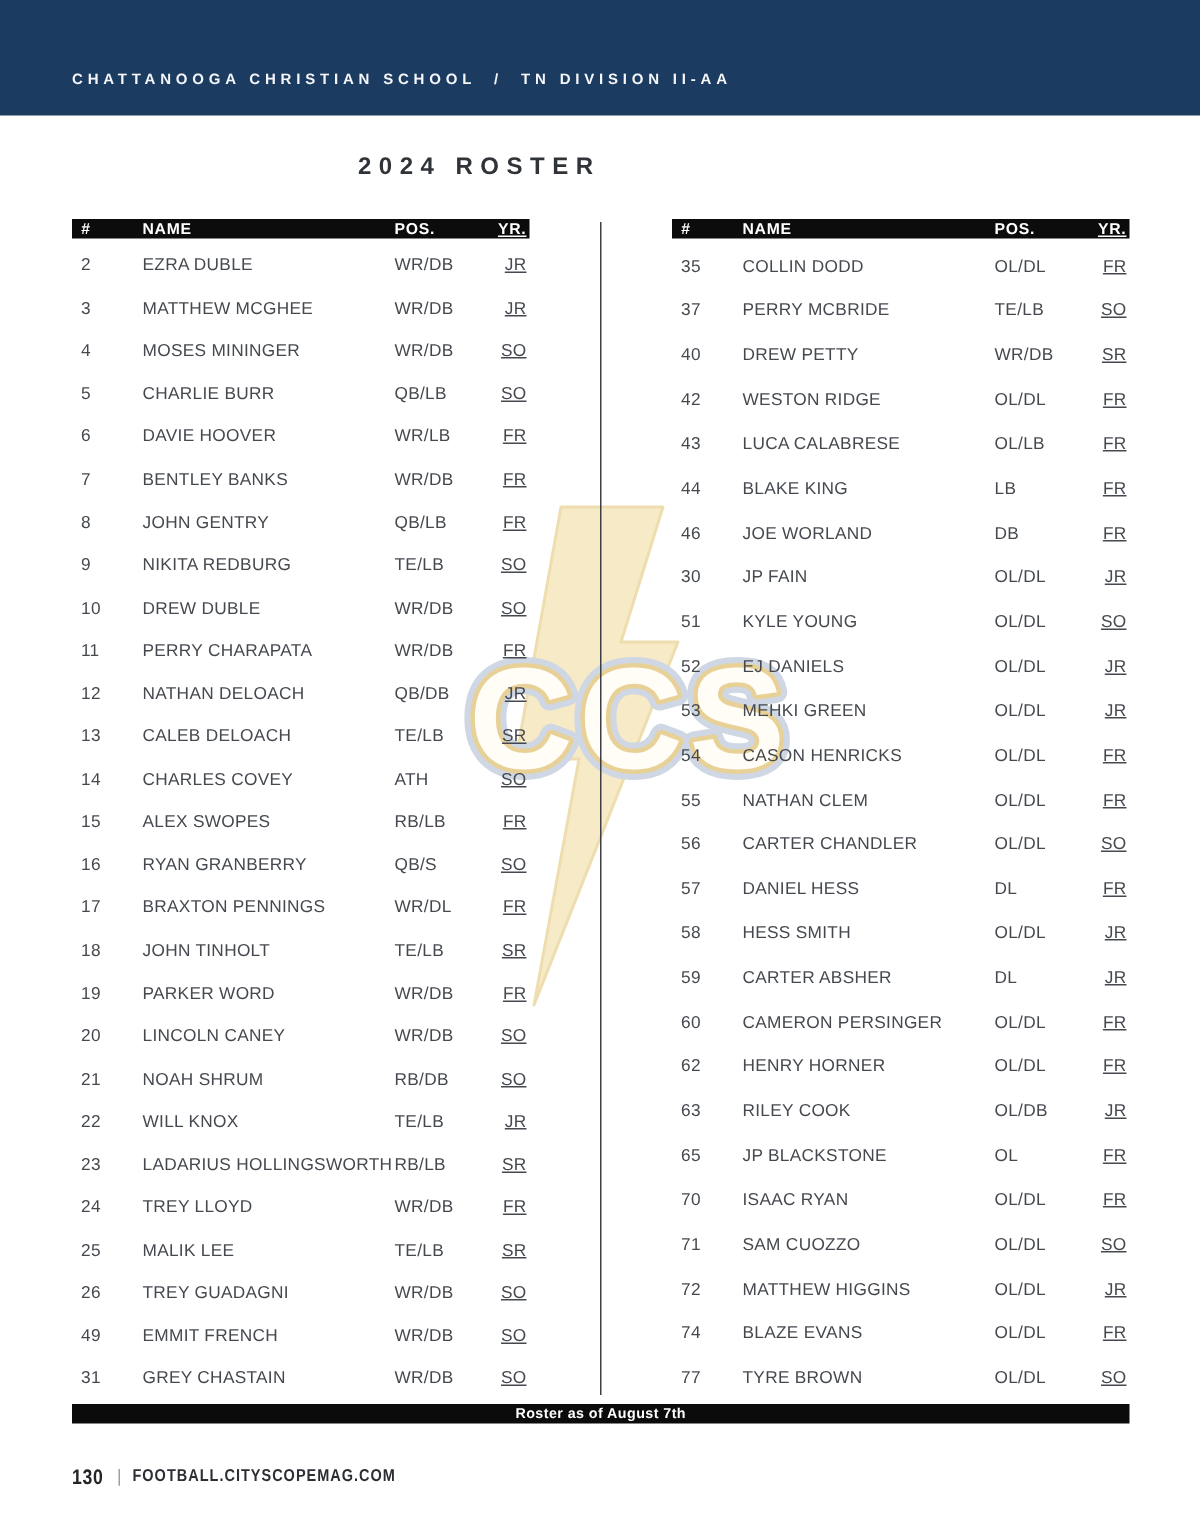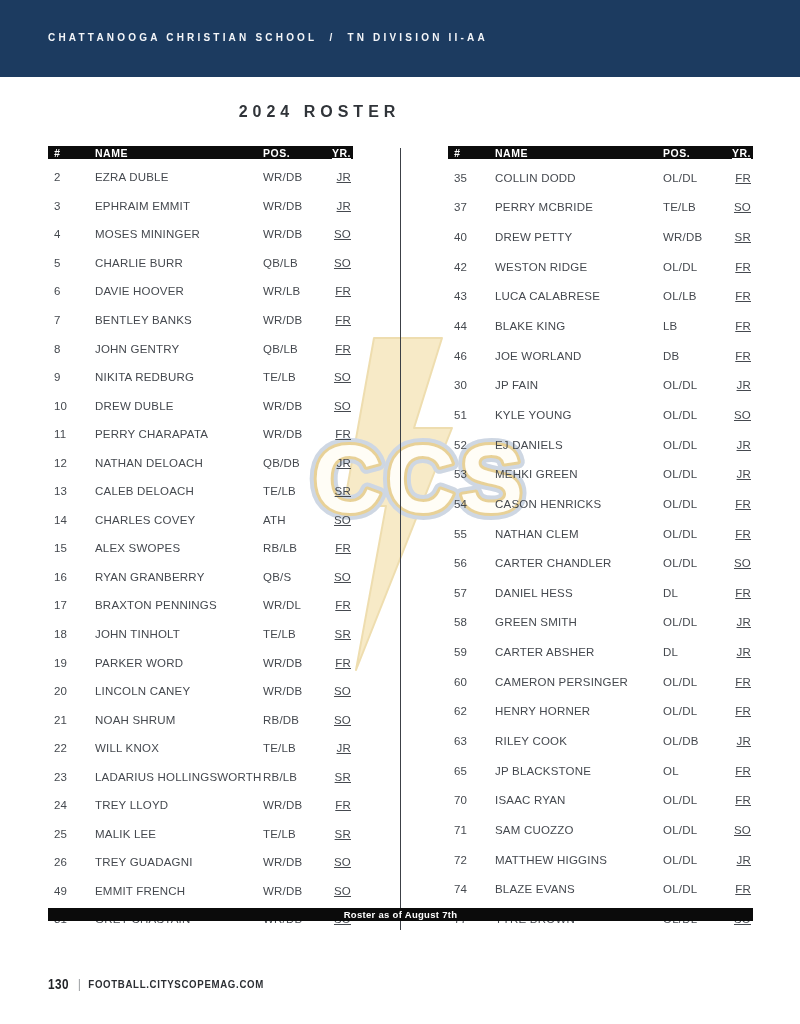--- a/index.html
+++ b/index.html
@@ -6,21 +6,21 @@
   .page{
     position:relative;width:800px;height:1024px;overflow:hidden;
     background:#ffffff;font-family:"Liberation Sans",sans-serif;
   }
   
   .top-band{
     position:absolute;left:0;top:0;width:800px;height:77px;
     background:#1c3b60;z-index:2;
   }
   .band-text{
-    position:absolute;left:48px;top:32px;
+    position:absolute;left:48px;top:48px;
     color:#f4f6f9;font-size:10px;font-weight:bold;
     letter-spacing:3.2px;white-space:nowrap;
   }
   .band-text .slash{margin:0 12px;font-weight:bold;}
   
   .title{
     position:absolute;left:0;top:103px;width:639px;margin:0;
     text-align:center;font-size:16px;font-weight:bold;
     letter-spacing:5px;color:#303439;z-index:2;
   }
@@ -46,21 +46,21 @@
   .c-num{padding-left:6px;}
   .c-pos{white-space:nowrap;}
   .c-yr{text-align:right;padding-right:2px;text-decoration:underline;}
   
   .divider{
     position:absolute;left:400px;top:148px;width:1px;height:782px;
     background:#3c4046;z-index:1;
   }
   
   .note-bar{
-    position:absolute;left:48px;top:908px;width:705px;height:13px;
+    position:absolute;left:48px;top:936px;width:705px;height:13px;
     background:#0b0b0b;display:flex;align-items:center;justify-content:center;
     z-index:2;
   }
   .note-bar span{
     color:#ffffff;font-size:9.5px;font-weight:bold;letter-spacing:.3px;
   }
   
   .page-footer{
     position:absolute;left:48px;top:976px;height:16px;z-index:2;
     display:flex;align-items:center;white-space:nowrap;
@@ -101,21 +101,21 @@
     </div>
     <div class="tbody">
         <div class="row">
           <span class="c-num">2</span>
           <span class="c-name">EZRA DUBLE</span>
           <span class="c-pos">WR/DB</span>
           <span class="c-yr">JR</span>
         </div>
         <div class="row">
           <span class="c-num">3</span>
-          <span class="c-name">EPHRAIM EMMIT</span>
+          <span class="c-name">MATTHEW MCGHEE</span>
           <span class="c-pos">WR/DB</span>
           <span class="c-yr">JR</span>
         </div>
         <div class="row">
           <span class="c-num">4</span>
           <span class="c-name">MOSES MININGER</span>
           <span class="c-pos">WR/DB</span>
           <span class="c-yr">SO</span>
         </div>
         <div class="row">
@@ -360,21 +360,21 @@
           <span class="c-yr">SO</span>
         </div>
         <div class="row">
           <span class="c-num">57</span>
           <span class="c-name">DANIEL HESS</span>
           <span class="c-pos">DL</span>
           <span class="c-yr">FR</span>
         </div>
         <div class="row">
           <span class="c-num">58</span>
-          <span class="c-name">GREEN SMITH</span>
+          <span class="c-name">HESS SMITH</span>
           <span class="c-pos">OL/DL</span>
           <span class="c-yr">JR</span>
         </div>
         <div class="row">
           <span class="c-num">59</span>
           <span class="c-name">CARTER ABSHER</span>
           <span class="c-pos">DL</span>
           <span class="c-yr">JR</span>
         </div>
         <div class="row">

